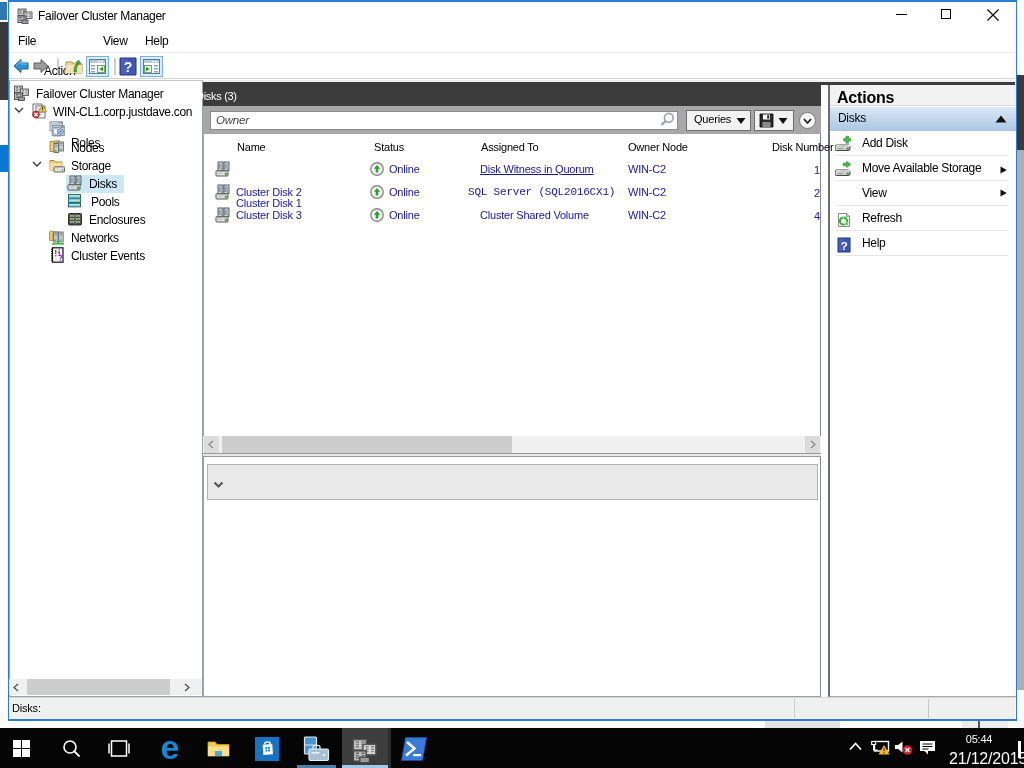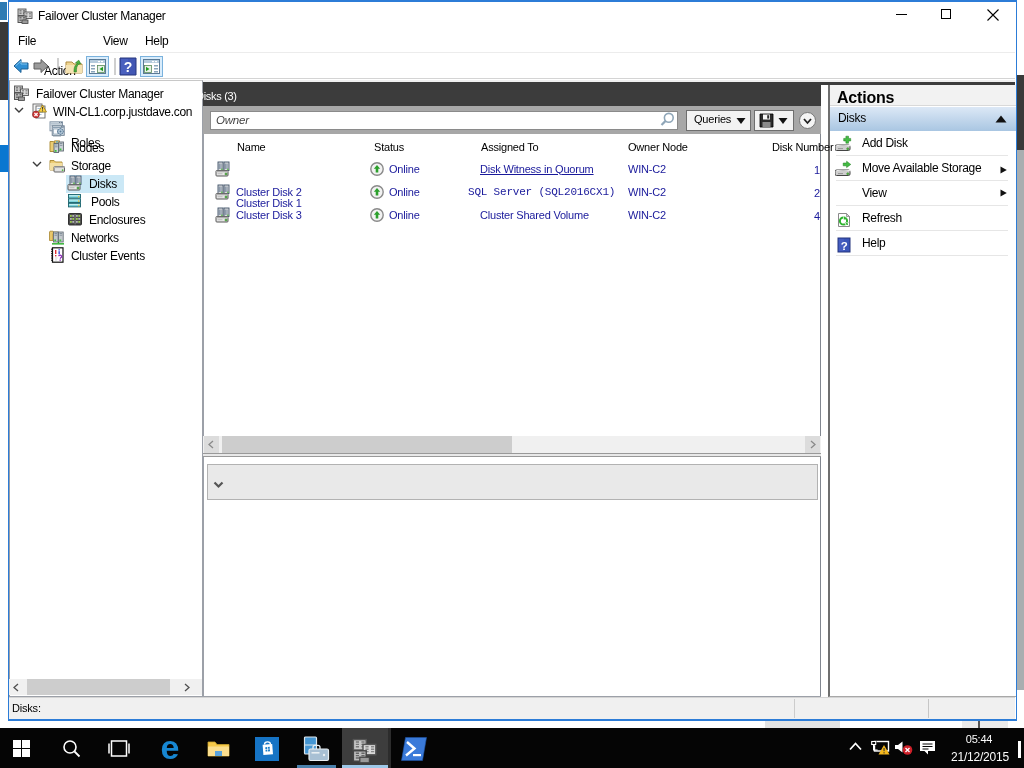--- a/index.html
+++ b/index.html
@@ -544,14 +544,14 @@
 <svg class="abs" style="left:894px;top:740px" width="20" height="16" viewBox="0 0 20 16">
   <path d="M1 5 L4 5 L8.5 1.5 L8.5 12.5 L4 9 L1 9 Z" fill="#fff"></path>
   <circle cx="13.5" cy="10" r="4.8" fill="#ce2029"></circle>
   <path d="M11.5 8 l4 4 M15.5 8 l-4 4" stroke="#fff" stroke-width="1.3"></path>
 </svg>
 <svg class="abs" style="left:919px;top:740px" width="17" height="17" viewBox="0 0 17 17">
   <path d="M1 1 L16 1 L16 11 L9 11 L9 14.5 L5.5 11 L1 11 Z" fill="#fff" transform="scale(1,1) translate(0,0)"></path>
   <path d="M3.5 4 h10 M3.5 6.5 h10 M3.5 9 h6" stroke="#050505" stroke-width="1.1"></path>
 </svg>
 <div class="abs" style="left:949px;top:733px;width:60px;height:12px;color:rgba(255,255,255,0.99);font-size:11px;text-align:center;letter-spacing:-0.2px;">05:44</div>
-<div class="abs" style="left:949px;top:750px;width:60px;height:12px;color:rgba(255,255,255,0.99);font-size:12px;text-align:right;letter-spacing:-0.2px;">21/12/2015</div>
+<div class="abs" style="left:949px;top:750px;width:60px;height:12px;color:rgba(255,255,255,0.99);font-size:16px;text-align:right;letter-spacing:-0.2px;">21/12/2015</div>
 <div class="abs" style="left:1018px;top:741px;width:3px;height:17px;background:#fff;"></div>
 
 </body></html>

